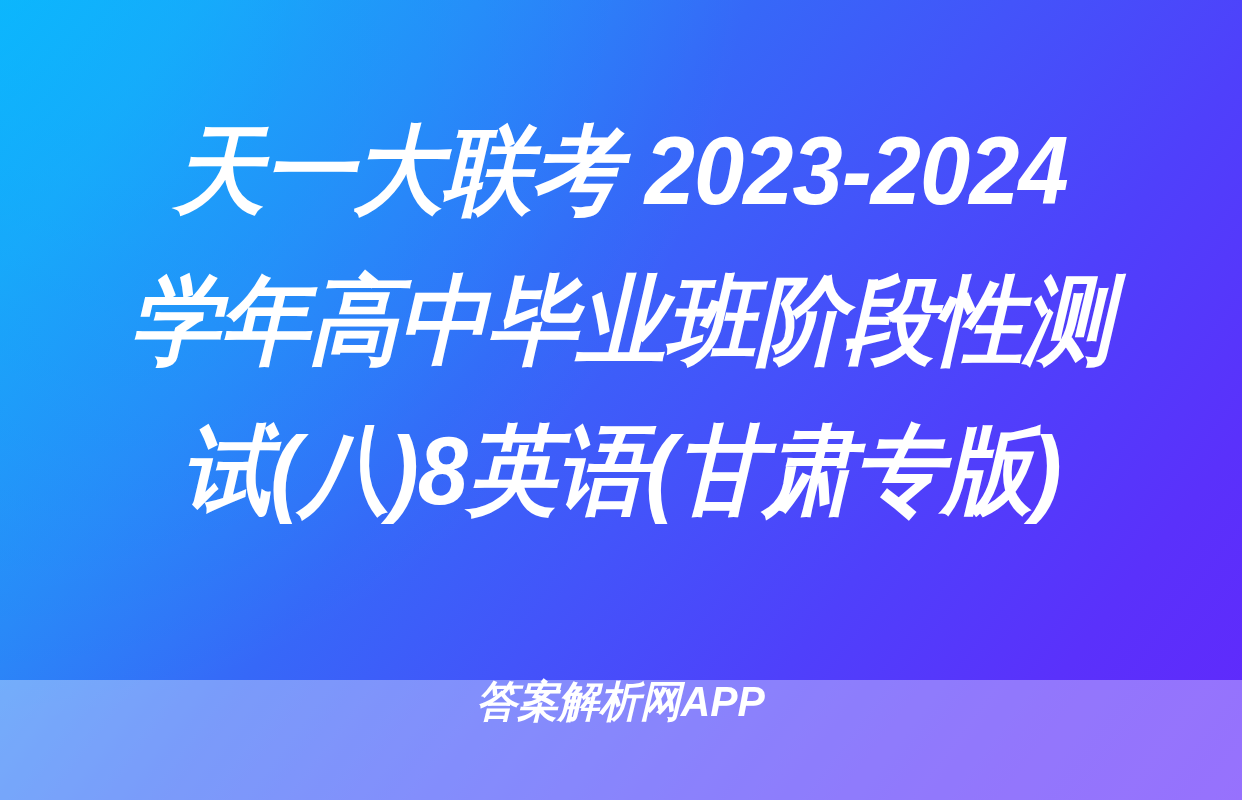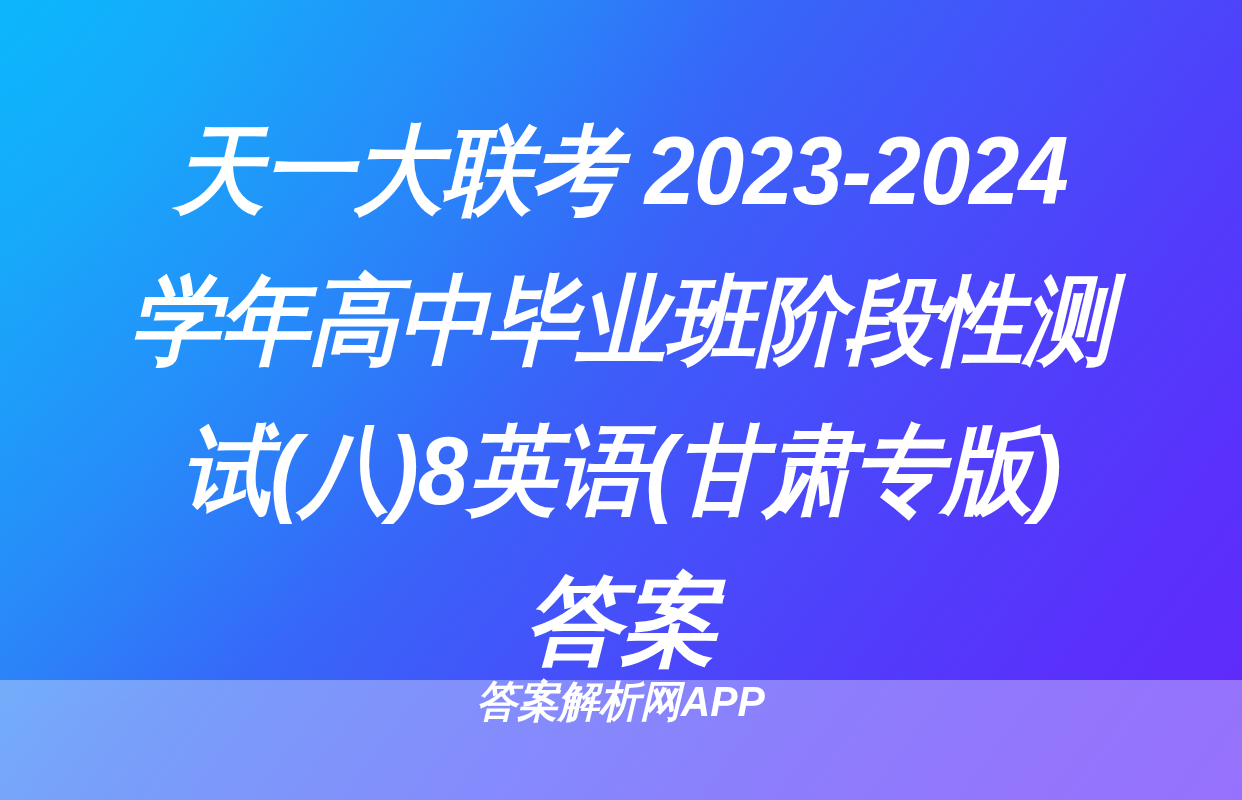--- a/index.html
+++ b/index.html
@@ -101,20 +101,19 @@
 
 <div id="poster">
 
   <div id="poster-bg"></div>
   <div id="poster-bg-bloom"></div>
 
   <div id="headline">
     <span class="hl-line">天一大联考 2023-2024</span>
     <span class="hl-line">学年高中毕业班阶段性测</span>
     <span class="hl-line">试(八)8英语(甘肃专版)</span>
-    <span class="hl-line hl-short">答案</span>
   </div>
 
   <div id="footer-band">
     <span id="footer-band-label">答案解析网APP</span>
   </div>
 
 </div>
 
 </body></html>

